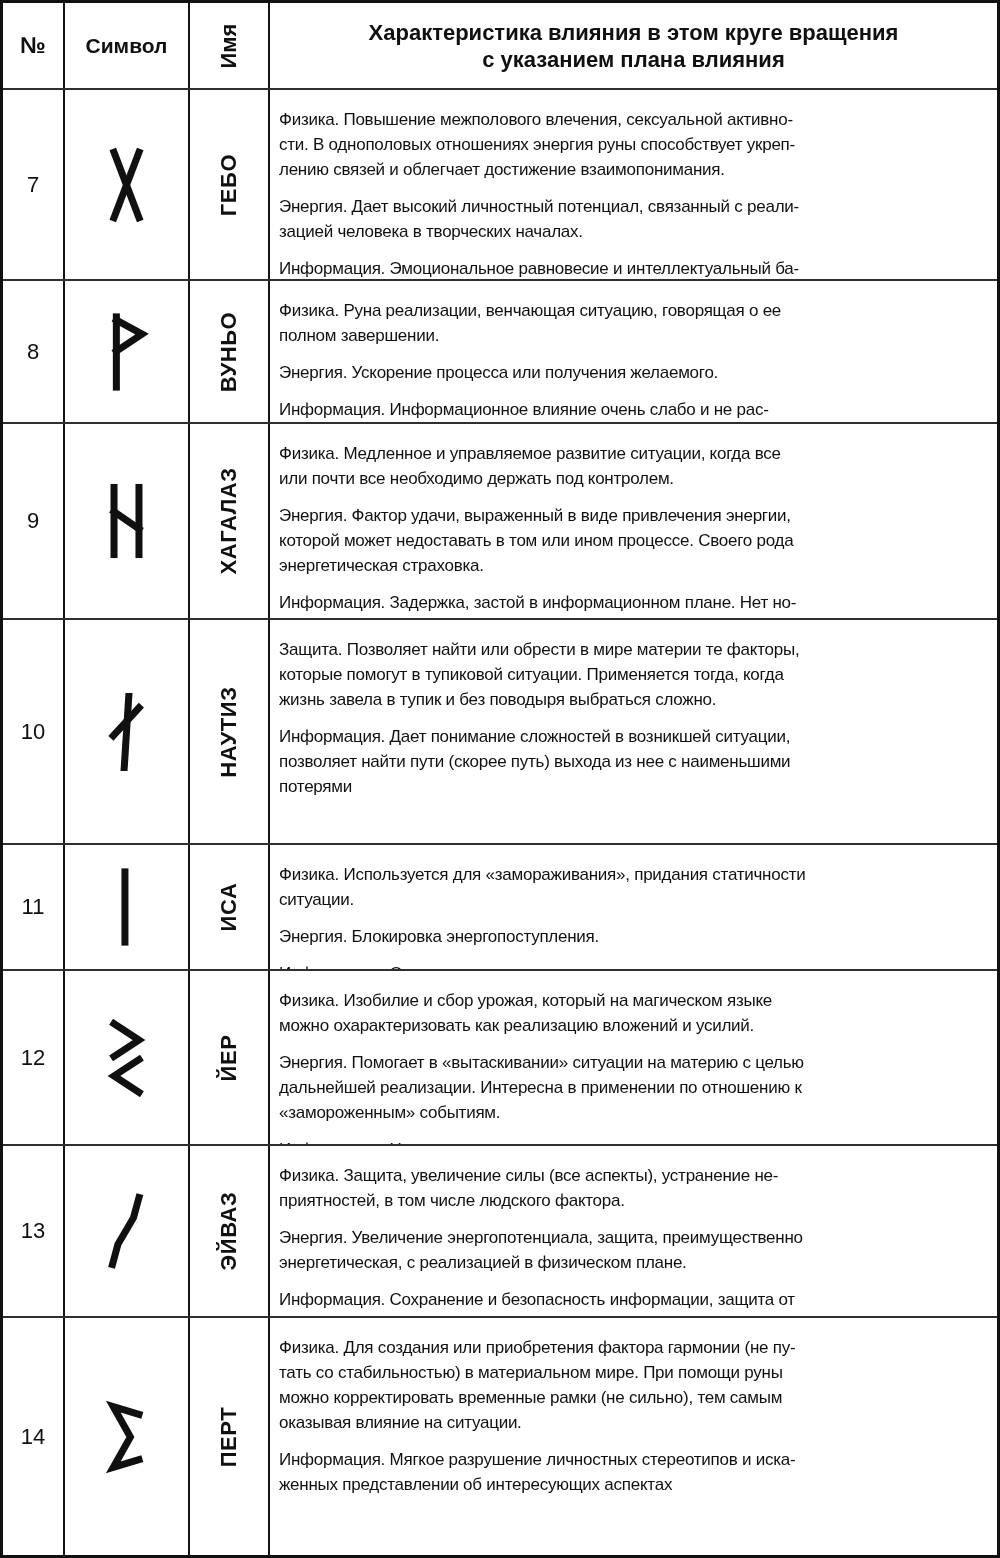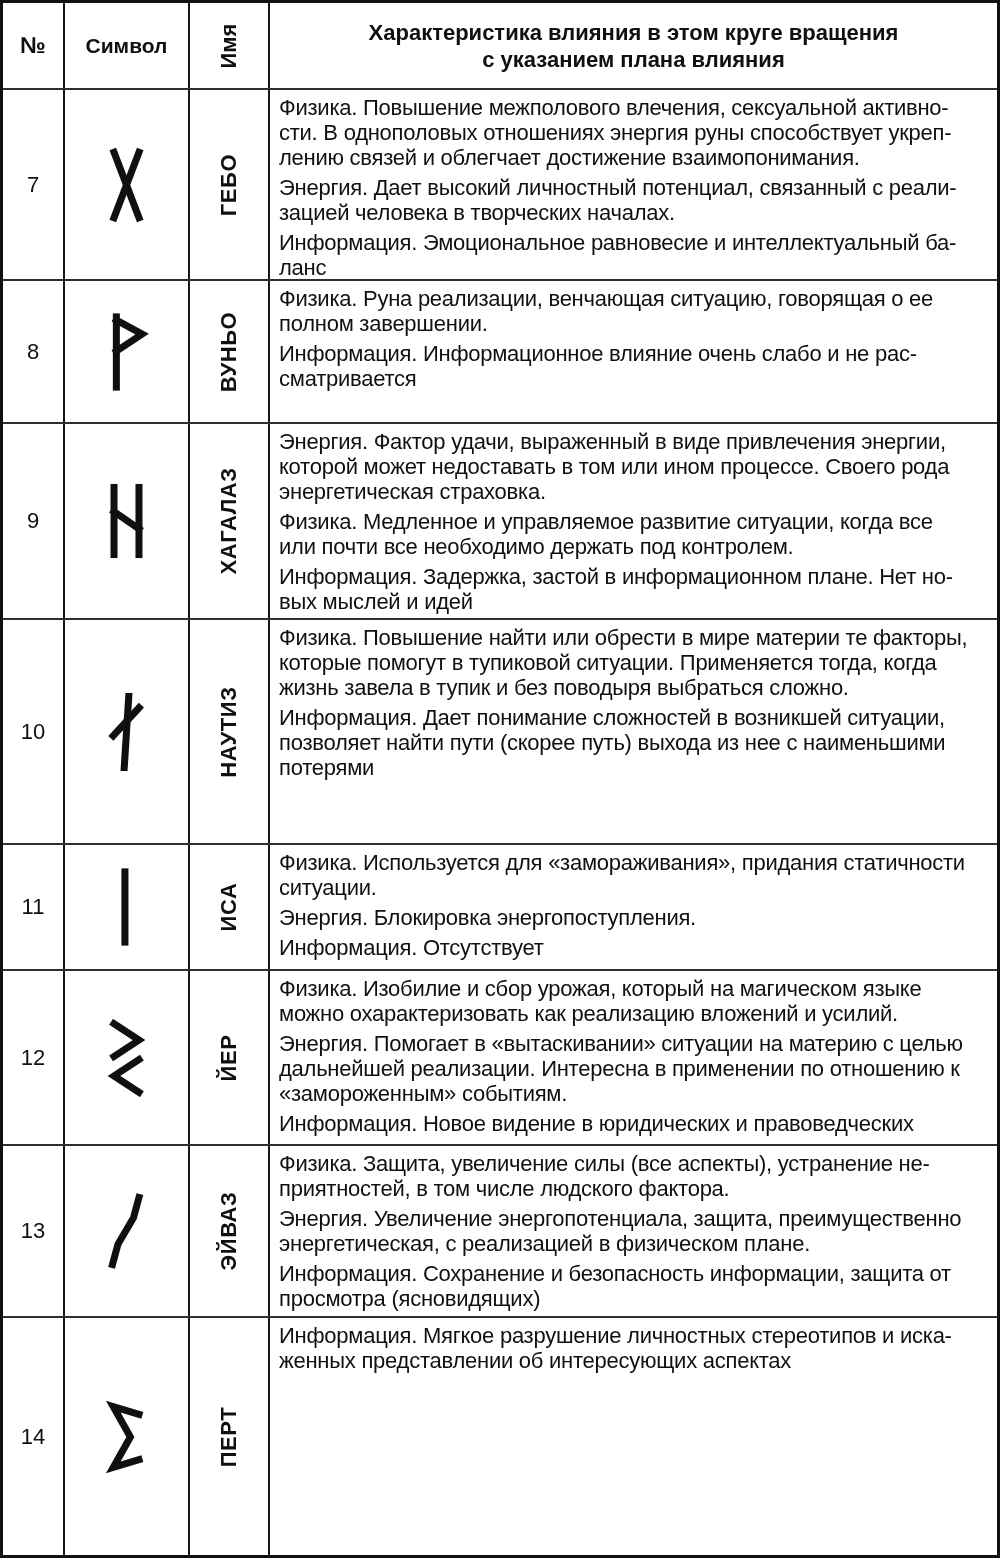--- a/index.html
+++ b/index.html
@@ -15,21 +15,21 @@
   .header-row .cell{display:flex;align-items:center;justify-content:center;}
   .header-row{font-weight:bold;}
   .h-num{font-size:23px;}
   .h-sym{font-size:21px;}
   .h-name{font-size:22px;}
   .h-desc{font-size:22px;text-align:center;line-height:27px;padding:0 96px;}
   .rot{transform:rotate(-90deg);white-space:nowrap;display:block;}
   .num{font-size:22px;}
   .vname{font-weight:bold;font-size:22px;letter-spacing:0.6px;transform:rotate(-90deg);white-space:nowrap;display:block;}
   .c-desc{padding:5px 6px 2px 9px;}
-  .para{margin:0 0 5px 0;font-size:22px;line-height:25px;letter-spacing:-0.25px;white-space:pre-line;}
+  .para{margin:12px 0 5px 0;font-size:17px;line-height:25px;letter-spacing:-0.25px;white-space:pre-line;}
   .para:last-child{margin-bottom:0;}
   .rune{display:block;}
 </style>
 </head>
 <body>
 
 <div class="page">
   <div class="table">
 
     <div class="row header-row">
@@ -81,65 +81,66 @@
               <path d="M17,5 L17,95"></path>
               <path d="M17,9 L50,27 L17,49"></path>
             </svg>
     </div>
     <div class="cell c-name">
       <span class="vname">ВУНЬО</span>
     </div>
     <div class="cell c-desc">
             <p class="para">Физика. Руна реализации, венчающая ситуацию, говорящая о ее
 полном завершении.</p>
+            <p class="para">Энергия. Ускорение процесса или получения желаемого.</p>
             <p class="para">Информация. Информационное влияние очень слабо и не рас-
 сматривается</p>
           </div>
   </div>
 
   <div class="row">
     <div class="cell c-num">
       <span class="num">9</span>
     </div>
     <div class="cell c-sym">
       <svg class="rune" width="47" height="78" viewBox="0 0 60 100" fill="none" stroke="#101010" stroke-width="9" stroke-linecap="square" stroke-linejoin="miter">
               <path d="M14,7 L14,93"></path>
               <path d="M46,7 L46,93"></path>
               <path d="M14,38 L46,60"></path>
             </svg>
     </div>
     <div class="cell c-name">
       <span class="vname">ХАГАЛАЗ</span>
     </div>
     <div class="cell c-desc">
+            <p class="para">Физика. Медленное и управляемое развитие ситуации, когда все
+или почти все необходимо держать под контролем.</p>
             <p class="para">Энергия. Фактор удачи, выраженный в виде привлечения энергии,
 которой может недоставать в том или ином процессе. Своего рода
 энергетическая страховка.</p>
-            <p class="para">Физика. Медленное и управляемое развитие ситуации, когда все
-или почти все необходимо держать под контролем.</p>
             <p class="para">Информация. Задержка, застой в информационном плане. Нет но-
 вых мыслей и идей</p>
           </div>
   </div>
 
   <div class="row">
     <div class="cell c-num">
       <span class="num">10</span>
     </div>
     <div class="cell c-sym">
       <svg class="rune" width="47" height="78" viewBox="0 0 60 100" fill="none" stroke="#101010" stroke-width="9" stroke-linecap="square" stroke-linejoin="miter">
               <path d="M33,3 L27,97"></path>
               <path d="M46,19 L13,55"></path>
             </svg>
     </div>
     <div class="cell c-name">
       <span class="vname">НАУТИЗ</span>
     </div>
     <div class="cell c-desc">
-            <p class="para">Физика. Повышение найти или обрести в мире материи те факторы,
+            <p class="para">Защита. Позволяет найти или обрести в мире материи те факторы,
 которые помогут в тупиковой ситуации. Применяется тогда, когда
 жизнь завела в тупик и без поводыря выбраться сложно.</p>
             <p class="para">Информация. Дает понимание сложностей в возникшей ситуации,
 позволяет найти пути (скорее путь) выхода из нее с наименьшими
 потерями</p>
           </div>
   </div>
 
   <div class="row">
     <div class="cell c-num">
@@ -212,19 +213,23 @@
     </div>
     <div class="cell c-sym">
       <svg class="rune" width="47" height="78" viewBox="0 0 60 100" fill="none" stroke="#101010" stroke-width="9" stroke-linecap="square" stroke-linejoin="miter">
               <path d="M46,21 L13,11 L35,50 L13,89 L46,79"></path>
             </svg>
     </div>
     <div class="cell c-name">
       <span class="vname">ПЕРТ</span>
     </div>
     <div class="cell c-desc">
+            <p class="para">Физика. Для создания или приобретения фактора гармонии (не пу-
+тать со стабильностью) в материальном мире. При помощи руны
+можно корректировать временные рамки (не сильно), тем самым
+оказывая влияние на ситуации.</p>
             <p class="para">Информация. Мягкое разрушение личностных стереотипов и иска-
 женных представлении об интересующих аспектах</p>
           </div>
   </div>
 </div>
   </div>
 </div>
 
 </body></html>

